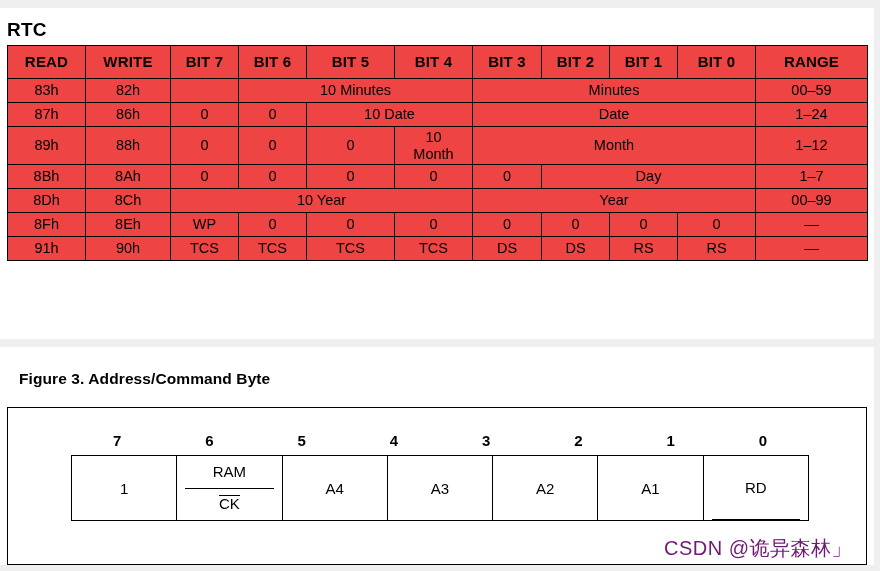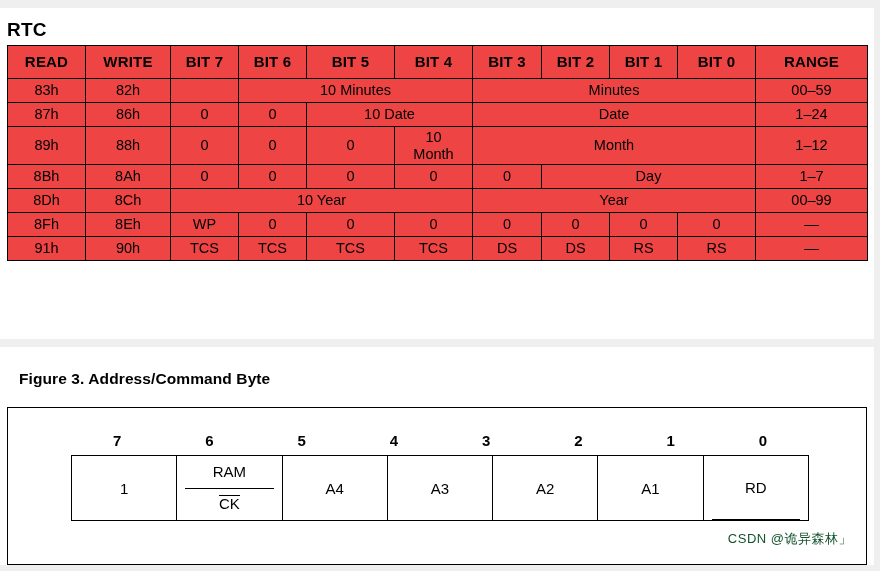--- a/index.html
+++ b/index.html
@@ -181,23 +181,23 @@
     margin: 0 8px;
   }
   .bytecell .half-bot {
     margin: 0 8px;
   }
 
   
   .watermark {
     position: absolute;
     right: 14px;
-    bottom: 16px;
-    font-size: 13px;
-    color: #14532d;
+    bottom: 2px;
+    font-size: 20px;
+    color: #701a75;
     letter-spacing: .5px;
     white-space: nowrap;
   }
 </style>
 </head>
 <body>
 
 <div class="panel" id="rtc-panel">
 
   <h2 class="section-title">RTC</h2>

